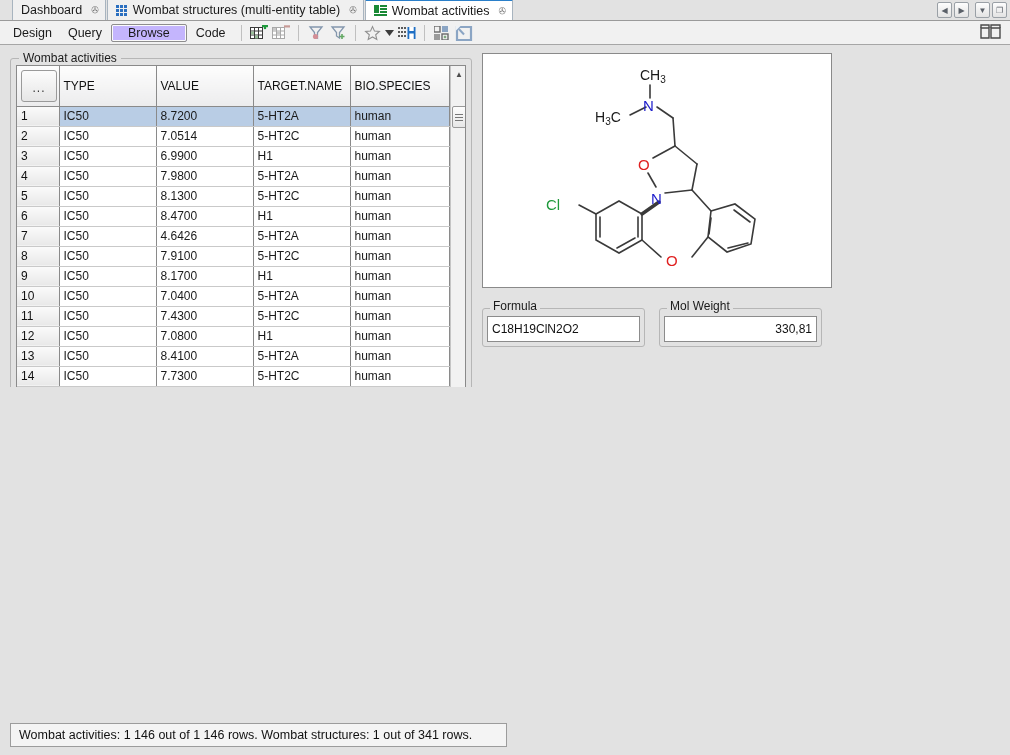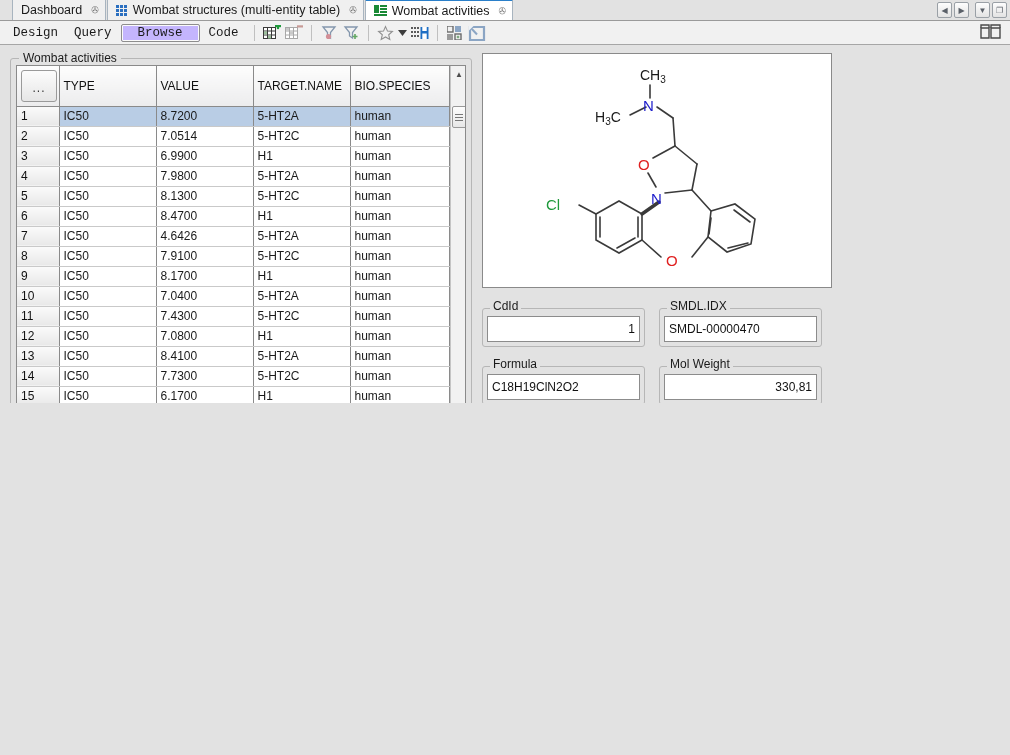--- a/index.html
+++ b/index.html
@@ -89,21 +89,20 @@
 
   
   .toolbar {
     height: 24px;
     background: #f1f1f1;
     border-bottom: 1px solid #a6a6a6;
     display: flex; align-items: center;
     padding-left: 6px;
     gap: 0px;
     position: relative;
-    font-family: Liberation Mono, monospace;
   }
   .tbtext {
     font-size: 12.5px;
     padding: 2px 7px;
     margin-right: 2px;
     color: #1a1a1a;
     cursor: default;
   }
   .tbtext.sel {
     border: 1px solid #8d8d8d;
@@ -633,34 +632,20 @@
             <text x="112" y="68" fill="#1a1a1a" font-size="14">H<tspan font-size="10" dy="3">3</tspan><tspan dy="-3">C</tspan></text>
             <text x="157" y="26" fill="#1a1a1a" font-size="14">CH<tspan font-size="10" dy="3">3</tspan></text>
             <text x="155" y="116" fill="#e02020">O</text>
             <text x="168" y="150" fill="#2020cc">N</text>
             <text x="63" y="156" fill="#1f9a3c" font-size="15">Cl</text>
             <text x="183" y="212" fill="#e02020">O</text>
           </g>
         </svg>
       </div>
 
-      <div class="field-row">
-        <div class="fg w1">
-          <span class="glabel">CdId</span>
-          <div class="frame">
-            <div class="inp num">1</div>
-          </div>
-        </div>
-        <div class="fg w2">
-          <span class="glabel">SMDL.IDX</span>
-          <div class="frame">
-            <div class="inp">SMDL-00000470</div>
-          </div>
-        </div>
-      </div>
 
       <div class="field-row">
         <div class="fg w2">
           <span class="glabel">Formula</span>
           <div class="frame">
             <div class="inp">C18H19ClN2O2</div>
           </div>
         </div>
         <div class="fg w1">
           <span class="glabel">Mol Weight</span>
@@ -668,14 +653,17 @@
             <div class="inp num">330,81</div>
           </div>
         </div>
       </div>
 
     </div>
   </div>
 
   <div class="bottomspace"></div>
 
+  <div class="statuswrap">
+    <div class="status">Wombat activities: 1 146 out of 1 146 rows. Wombat structures: 1 out of 341 rows.</div>
+  </div>
 
 </div>
 
 </body></html>

